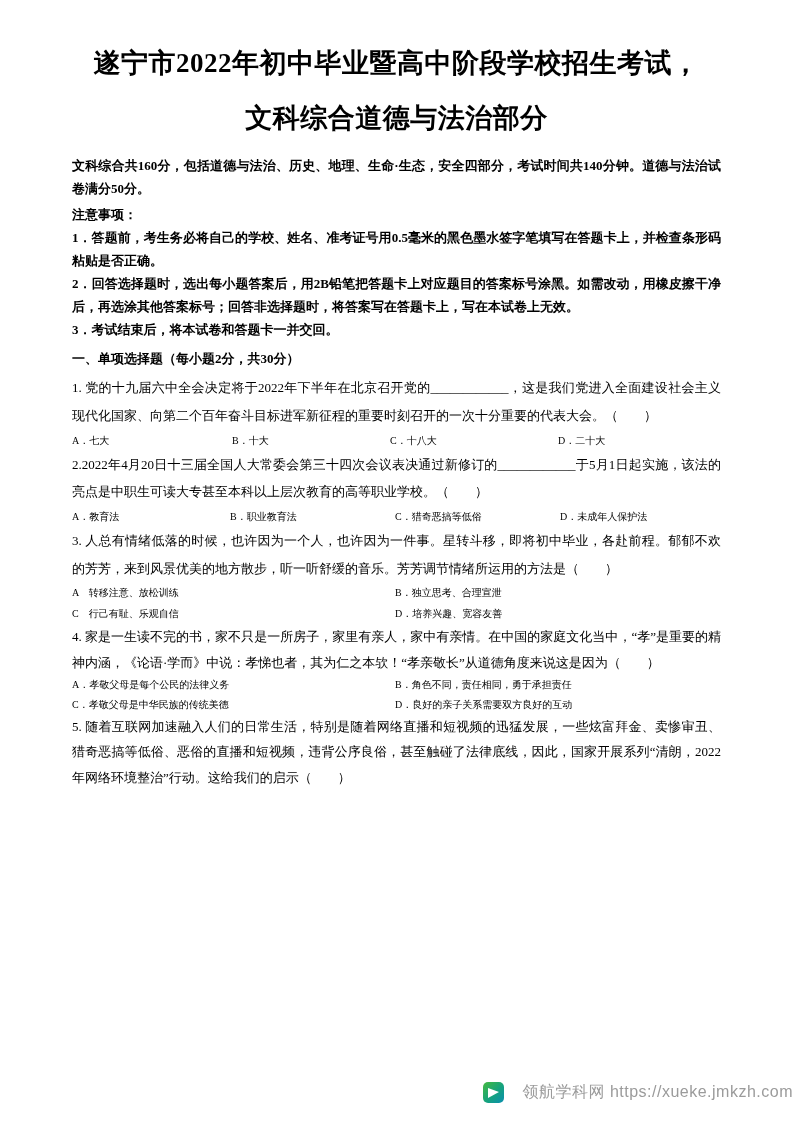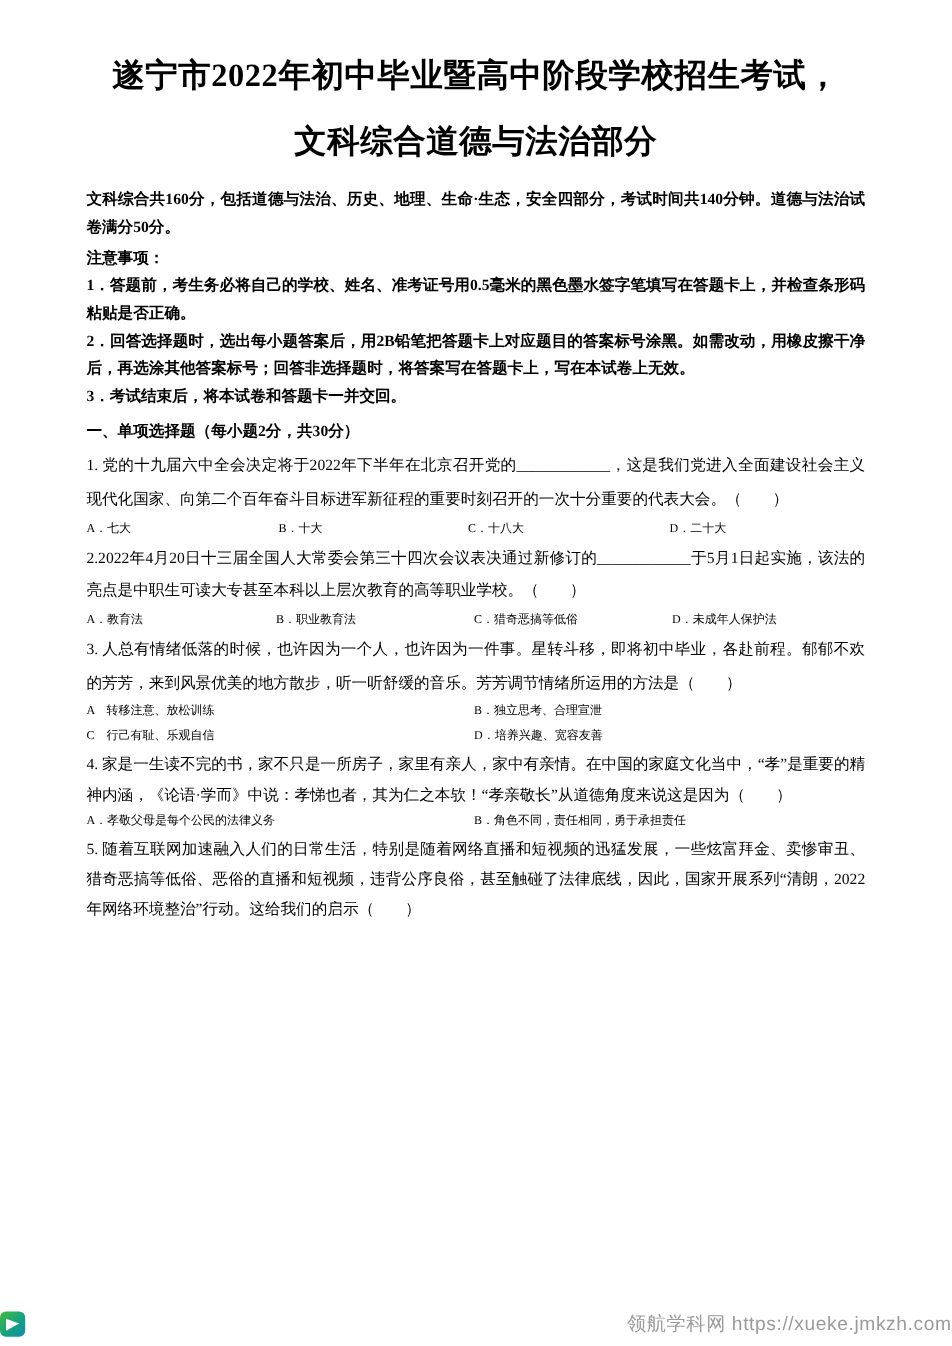--- a/index.html
+++ b/index.html
@@ -58,24 +58,24 @@
     font-size: 10px;
   }
   .opt-row.four-a { grid-template-columns: 160px 158px 168px 1fr; }
   .opt-row.four-b { grid-template-columns: 158px 165px 165px 1fr; }
   .opt-row.two    { grid-template-columns: 323px 1fr; }
   .opt { white-space: nowrap; }
   .sub-item { line-height: 1.95; }
   .footer {
     position: absolute;
     left: 0;
-    bottom: 8px;
+    bottom: 19px;
     width: 100%;
     display: flex;
-    justify-content: space-between;
+    justify-content: flex-end;
     align-items: center;
     gap: 18px;
   }
   .wm-logo {
     width: 21px;
     height: 21px;
     border-radius: 5px;
     background: linear-gradient(135deg, #3cb54a 10%, #15a27e 55%, #0a8fb0 100%);
     position: relative;
     flex: 0 0 auto;
@@ -145,20 +145,24 @@
       <span class="opt">D．培养兴趣、宽容友善</span>
     </div>
   </div>
 
   <div class="question q-tight">
     <p class="stem">4. 家是一生读不完的书，家不只是一所房子，家里有亲人，家中有亲情。在中国的家庭文化当中，“孝”是重要的精神内涵，《论语·学而》中说：孝悌也者，其为仁之本欤！“孝亲敬长”从道德角度来说这是因为（　　）</p>
     <div class="opt-row two">
       <span class="opt">A．孝敬父母是每个公民的法律义务</span>
       <span class="opt">B．角色不同，责任相同，勇于承担责任</span>
     </div>
+    <div class="opt-row two">
+      <span class="opt">C．孝敬父母是中华民族的传统美德</span>
+      <span class="opt">D．良好的亲子关系需要双方良好的互动</span>
+    </div>
   </div>
 
   <div class="question q-tight">
     <p class="stem">5. 随着互联网加速融入人们的日常生活，特别是随着网络直播和短视频的迅猛发展，一些炫富拜金、卖惨审丑、猎奇恶搞等低俗、恶俗的直播和短视频，违背公序良俗，甚至触碰了法律底线，因此，国家开展系列“清朗，2022年网络环境整治”行动。这给我们的启示（　　）</p>
   </div>
 
 </div>
 
 <div class="footer">
   <span class="wm-logo"></span>

